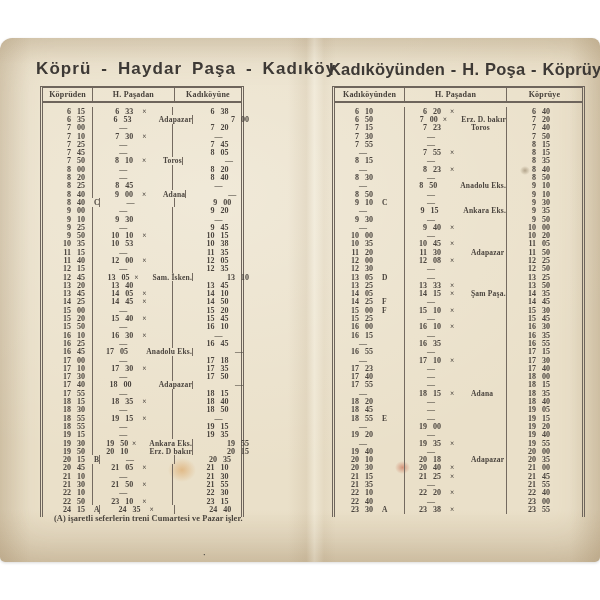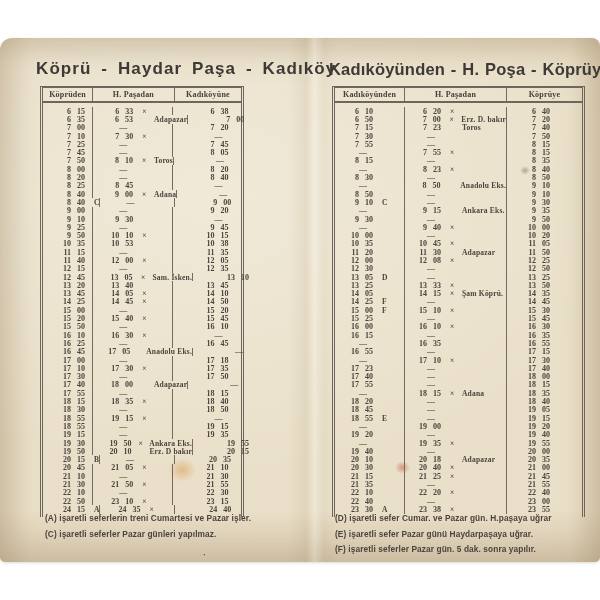--- a/index.html
+++ b/index.html
@@ -37,25 +37,25 @@
   .th.c0,.th.c1,.cell.c0,.cell.c1{border-right:1px solid #746a60;}
   .tbody{padding-top:4px;padding-bottom:3px;}
   .row{display:flex;height:8.3px;align-items:center;}
   .cell{display:flex;align-items:center;height:100%;font-size:8px;font-weight:700;color:#4a443e;white-space:nowrap;}
   .lt .cell.c0{padding-left:15px;} .lt .cell.c1{padding-left:13px;} .lt .cell.c2{padding-left:29px;}
   .rt .cell.c0{padding-left:11px;} .rt .cell.c1{padding-left:9px;}  .rt .cell.c2{padding-left:16px;}
   .h{display:inline-block;width:13px;text-align:right;}
   .m{display:inline-block;width:15px;margin-left:6px;}
   .sfx{margin-left:2px;font-size:7.5px;}
   .x{display:inline-block;width:10px;margin-left:2px;font-size:7.5px;}
-  .note{margin-left:2px;font-size:7.5px;letter-spacing:.2px;}
+  .note{margin-left:11px;font-size:7.5px;letter-spacing:.2px;}
   .dash{display:inline-block;width:34px;text-align:center;color:#544e47;}
 
   .notes{position:absolute;top:473px;font-family:"Liberation Sans",sans-serif;font-weight:700;font-size:8.3px;letter-spacing:.1px;color:#4a443d;}
-  .n-left{left:45px;width:256px;}
+  .n-left{left:54px;width:256px;font-family:Liberation Serif, serif;}
   .n-right{left:335px;width:258px;}
   .note-line{line-height:15.5px;white-space:nowrap;}
   .dot{position:absolute;left:203px;top:512px;font-size:8px;font-weight:700;color:#55504a;}
 </style>
 </head>
 <body>
 
 <div class="canvas">
   <div class="paper">
     <div class="fold"></div>
@@ -761,21 +761,20 @@
             </div>
             <div class="cell c2">
               <span class="h">24</span>
               <span class="m">40</span>
             </div>
           </div>
         </div>
     </div>
     <div class="notes n-left">
       <div class="note-line">(A) işaretli seferlerin treni Cumartesi ve Pazar işler.</div>
-      <div class="note-line">(C) işaretli seferler Pazar günleri yapılmaz.</div>
     </div>
     <div class="dot">·</div>
 
     <h1 class="title t-right">Kadıköyünden - H. Poşa - Köprüye</h1>
     <div class="tbl rt">
       <div class="thead">
         <div class="th c0">Kadıköyünden</div>
         <div class="th c1">H. Paşadan</div>
         <div class="th c2">Köprüye</div>
       </div>
@@ -1094,21 +1093,21 @@
           </div>
           <div class="row">
             <div class="cell c0">
               <span class="h">14</span>
               <span class="m">05</span>
             </div>
             <div class="cell c1">
               <span class="h">14</span>
               <span class="m">15</span>
               <span class="x">×</span>
-              <span class="note">Şam Köprü.</span>
+              <span class="note">Şam Paşa.</span>
             </div>
             <div class="cell c2">
               <span class="h">14</span>
               <span class="m">35</span>
             </div>
           </div>
           <div class="row">
             <div class="cell c0">
               <span class="h">14</span>
               <span class="m">25</span>
@@ -1465,20 +1464,15 @@
               <span class="h">23</span>
               <span class="m">38</span>
               <span class="x">×</span>
             </div>
             <div class="cell c2">
               <span class="h">23</span>
               <span class="m">55</span>
             </div>
           </div>
         </div>
-    </div>
-    <div class="notes n-right">
-      <div class="note-line">(D) işaretli sefer Cumar. ve Pazar gün. H.paşaya uğrar</div>
-      <div class="note-line">(E) işaretli sefer Pazar günü Haydarpaşaya uğrar.</div>
-      <div class="note-line">(F) işaretli seferler Pazar gün. 5 dak. sonra yapılır.</div>
     </div>
   </div>
 </div>
 
 </body></html>

